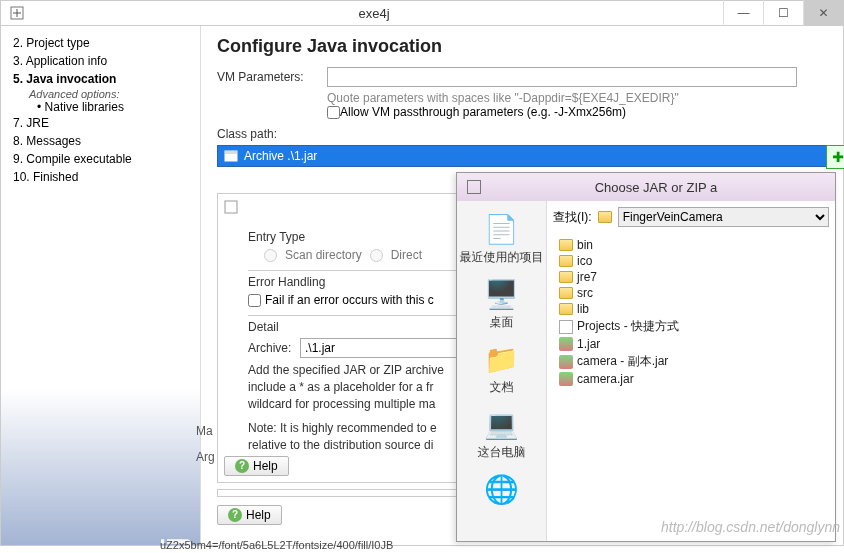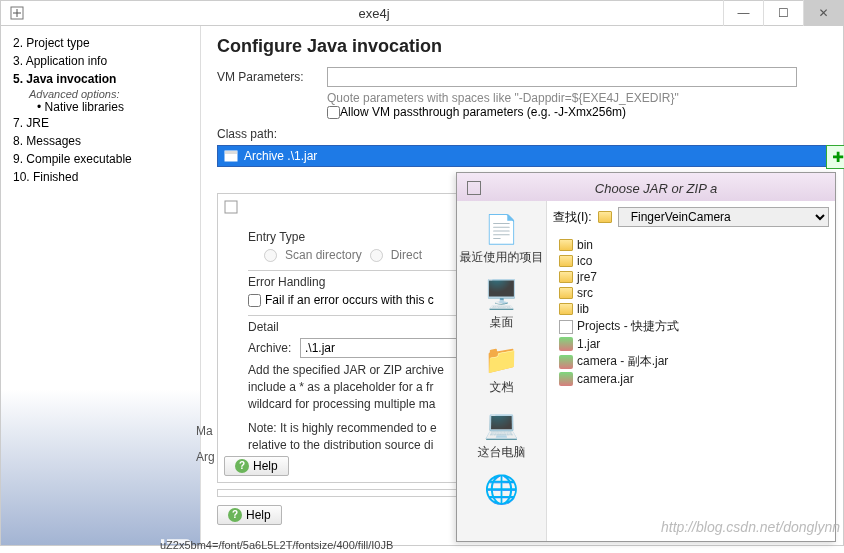--- a/index.html
+++ b/index.html
@@ -32,30 +32,30 @@
 .inner-body { padding-top: 26px; padding-left: 20px; padding-bottom: 10px; }
 .grp { margin-bottom: 8px; }
 .grp-title { color: #333; margin-bottom: 4px; }
 .radio-row { padding-left: 16px; color: #777; display: flex; gap: 8px; align-items: center; }
 .note { color: #333; line-height: 1.4; margin-top: 4px; }
 .help-btn { display: inline-flex; align-items: center; gap: 4px; border: 1px solid #b5b5b5; background: linear-gradient(#fdfdfd,#e8e8e8); padding: 2px 10px; border-radius: 2px; margin-top: 6px; }
 .help-btn .qicon { width: 14px; height: 14px; border-radius: 50%; background: #6bb55a; color: #fff; display: flex; align-items: center; justify-content: center; font-size: 10px; font-weight: bold; }
 .left-col { color: #555; }
 
 .dialog { position: absolute; top: 172px; left: 456px; width: 380px; height: 370px; background: #fff; border: 1px solid #999; box-shadow: -2px 2px 6px rgba(0,0,0,0.15); }
-.dialog-title { background: linear-gradient(to bottom, #f3e8f5, #e5d4e8); height: 28px; display: flex; align-items: flex-start; padding: 8px 10px; color: #333; font-style: italic; }
+.dialog-title { background: linear-gradient(to bottom, #f3e8f5, #e5d4e8); height: 28px; display: flex; align-items: center; padding: 8px 10px; color: #333; }
 .dialog-icon { width: 14px; height: 14px; border: 1px solid #777; margin-right: 6px; }
 .dialog-title-text { flex: 1; text-align: center; font-size: 13px; }
 .dialog-body { display: flex; height: calc(100% - 28px); }
 .places { width: 90px; background: #f4f4f4; border-right: 1px solid #ddd; display: flex; flex-direction: column; align-items: center; padding-top: 10px; gap: 10px; overflow: hidden; }
 .place { display: flex; flex-direction: column; align-items: center; gap: 2px; color: #333; text-align: center; font-size: 11px; }
 .place-icon { width: 36px; height: 36px; display: flex; align-items: center; justify-content: center; font-size: 28px; }
 .file-area { flex: 1; padding: 6px; }
 .lookin { display: flex; align-items: center; gap: 6px; margin-bottom: 6px; }
-.lookin select { flex: 1; height: 20px; border: 1px solid #aaa; padding-left: 8px; }
+.lookin select { flex: 1; height: 20px; border: 1px solid #aaa; }
 .file-list { padding: 4px; }
 .file-item { display: flex; align-items: center; gap: 4px; padding: 1px 2px; color: #222; }
 .folder-icon { width: 14px; height: 12px; background: linear-gradient(#ffe89b,#f5c953); border: 1px solid #caa637; border-radius: 1px; }
 .jar-icon { width: 14px; height: 14px; background: linear-gradient(#7dd87d,#d87d7d); border-radius: 2px; position: relative; }
 .shortcut-icon { width: 14px; height: 14px; background: #fff; border: 1px solid #aaa; position: relative; }
 .footer-text { position: absolute; bottom: 2px; left: 160px; color: #444; font-size: 11px; }
 .watermark { position: absolute; bottom: 18px; right: 4px; color: #bbb; font-size: 14px; font-style: italic; }
 .divider { border-top: 1px solid #ccc; margin: 4px 0; }
 </style>
 </head>

